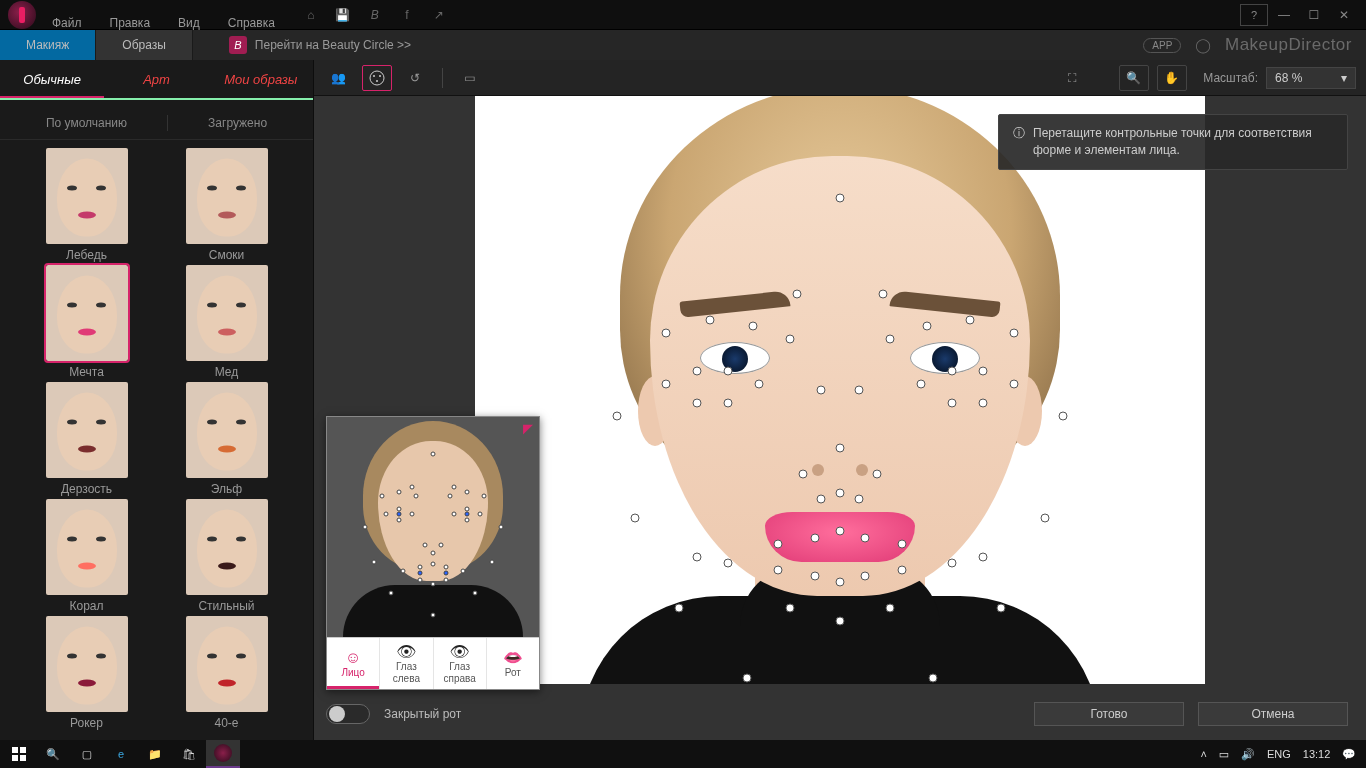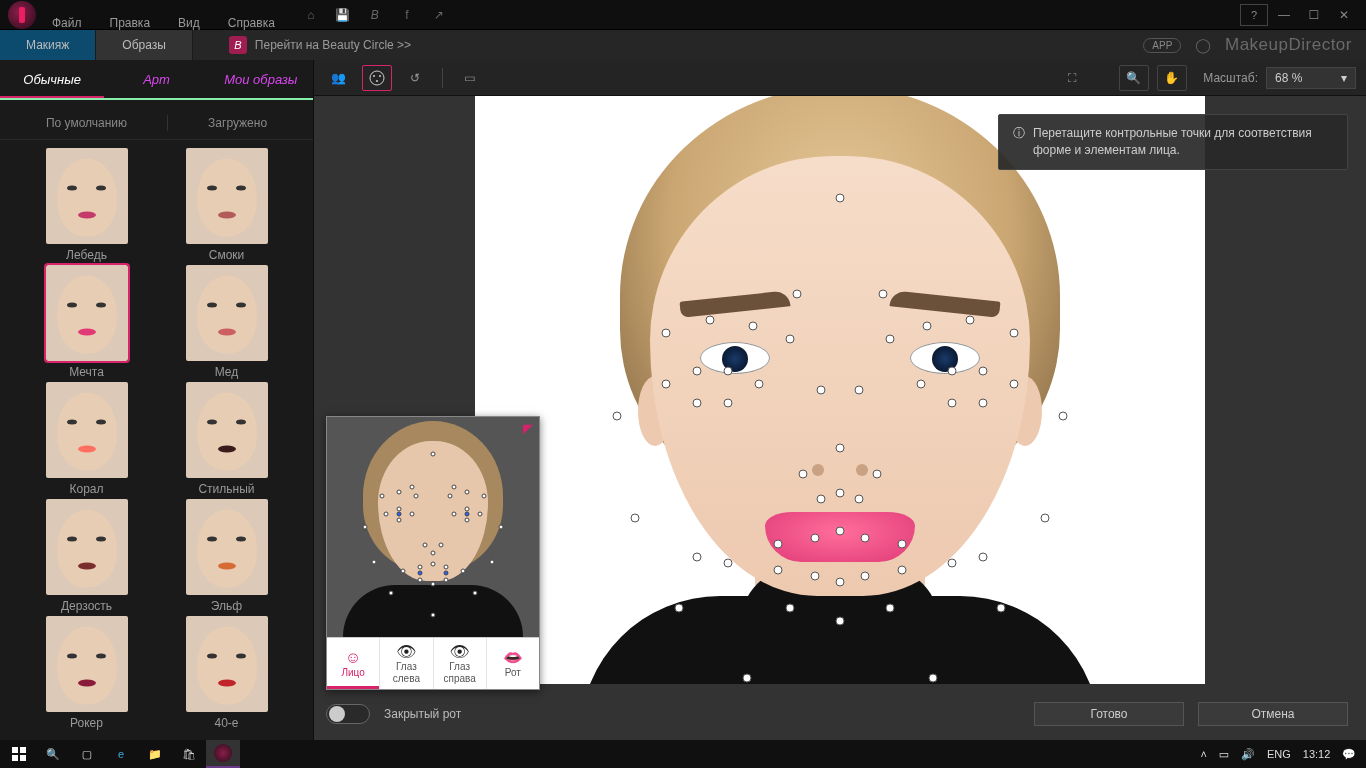--- a/index.html
+++ b/index.html
@@ -10,31 +10,31 @@
 .titlebar .logo::after{content:"";width:6px;height:16px;background:#e91e63;border-radius:2px;}
 .menu { display: flex; gap: 28px; }
 .menu span { color: #999; cursor: pointer; margin-top: 16px; }
 .tbicons { display: flex; gap: 16px; margin-left: 28px; color: #666; }
 .tbicons span { width: 16px; text-align: center; cursor: pointer; }
 .wincontrols { margin-left: auto; display: flex; gap: 2px; }
 .wincontrols div { width: 28px; height: 22px; display: flex; align-items: center; justify-content: center; color: #888; cursor: pointer; }
 .wincontrols .help { border: 1px solid #444; font-size: 11px; }
 .secondbar { height: 30px; background: #262626; display: flex; align-items: center; }
 .maintabs { display: flex; }
-.maintab { padding: 0 26px; height: 30px; line-height: 30px; color: #bbb; cursor: pointer; border-right: 1px solid #1a1a1a; background: #0c4a6e; }
+.maintab { padding: 0 26px; height: 30px; line-height: 30px; color: #bbb; cursor: pointer; border-right: 1px solid #1a1a1a; background: #0369a1; }
 .maintab.active { background: #333; }
 .bclink { margin-left: 36px; display: flex; align-items: center; gap: 8px; color: #999; cursor: pointer; }
 .bclink .bicon { width: 18px; height: 18px; background: #a01d52; border-radius: 3px; display:flex;align-items:center;justify-content:center;color:#fff;font-style:italic;font-size:11px; }
 .brand { margin-left: auto; display: flex; align-items: center; gap: 14px; padding-right: 14px; color: #666; }
 .brand .appchip { border: 1px solid #555; border-radius: 10px; font-size: 10px; padding: 1px 8px; color: #888; }
 .brand .name { font-size: 17px; color: #6a6a6a; letter-spacing: .5px; }
 .workspace { flex: 1; display: flex; min-height: 0; }
 .sidebar { width: 314px; background: #1a1a1a; border-right: 1px solid #0d0d0d; display: flex; flex-direction: column; }
 .sidetabs { display: flex; height: 40px; border-bottom: 2px solid #86efac; font-style: italic; }
-.sidetab { flex: 1; text-align: center; line-height: 40px; color: #d946ef; cursor: pointer; font-size: 13px; }
+.sidetab { flex: 1; text-align: center; line-height: 40px; color: #ef4444; cursor: pointer; font-size: 13px; }
 .sidetab.active { color: #fff; box-shadow: inset 0 -2px 0 #d6236a; }
 .subtabs { display: flex; height: 34px; align-items: center; justify-content: center; gap: 40px; border-bottom: 1px solid #2a2a2a; margin-top: 6px; }
 .subtab { color: #888; cursor: pointer; }
 .subtab.sep { width: 1px; height: 16px; background: #333; }
 .presets { flex: 1; overflow: hidden; padding: 8px 9px; }
 .prow { display: flex; gap: 40px; justify-content: center; margin-bottom: 3px; }
 .preset { width: 100px; display: flex; flex-direction: column; align-items: center; gap: 4px; cursor: pointer; }
 .thumb { width: 82px; height: 96px; background: #dcc9b8; border-radius: 2px; position: relative; overflow: hidden; }
 .thumb.sel { outline: 2px solid #d6236a; }
 .face { position: absolute; left: 50%; top: 50%; transform: translate(-50%,-48%); width: 60px; height: 78px; background: #e8cdb5; border-radius: 50% 50% 46% 46%; }
@@ -187,50 +187,50 @@
                   <div class="lips" style="background:#cc5f5f"></div>
                 </div>
               </div>
               <span class="plabel">Мед</span>
             </div>
           </div>
           <div class="prow">
             <div class="preset">
               <div class="thumb">
                 <div class="face">
+                  <div class="lips" style="background:#7a2d2d"></div>
+                </div>
+              </div>
+              <span class="plabel">Дерзость</span>
+            </div>
+            <div class="preset">
+              <div class="thumb">
+                <div class="face">
+                  <div class="lips" style="background:#d66b34"></div>
+                </div>
+              </div>
+              <span class="plabel">Эльф</span>
+            </div>
+          </div>
+          <div class="prow">
+            <div class="preset">
+              <div class="thumb">
+                <div class="face">
                   <div class="lips" style="background:#ff6f61"></div>
                 </div>
               </div>
               <span class="plabel">Корал</span>
             </div>
             <div class="preset">
               <div class="thumb">
                 <div class="face">
                   <div class="lips" style="background:#3a1a1a"></div>
                 </div>
               </div>
               <span class="plabel">Стильный</span>
-            </div>
-          </div>
-          <div class="prow">
-            <div class="preset">
-              <div class="thumb">
-                <div class="face">
-                  <div class="lips" style="background:#7a2d2d"></div>
-                </div>
-              </div>
-              <span class="plabel">Дерзость</span>
-            </div>
-            <div class="preset">
-              <div class="thumb">
-                <div class="face">
-                  <div class="lips" style="background:#d66b34"></div>
-                </div>
-              </div>
-              <span class="plabel">Эльф</span>
             </div>
           </div>
           <div class="prow">
             <div class="preset">
               <div class="thumb">
                 <div class="face">
                   <div class="lips" style="background:#8a1a3a"></div>
                 </div>
               </div>
               <span class="plabel">Рокер</span>

